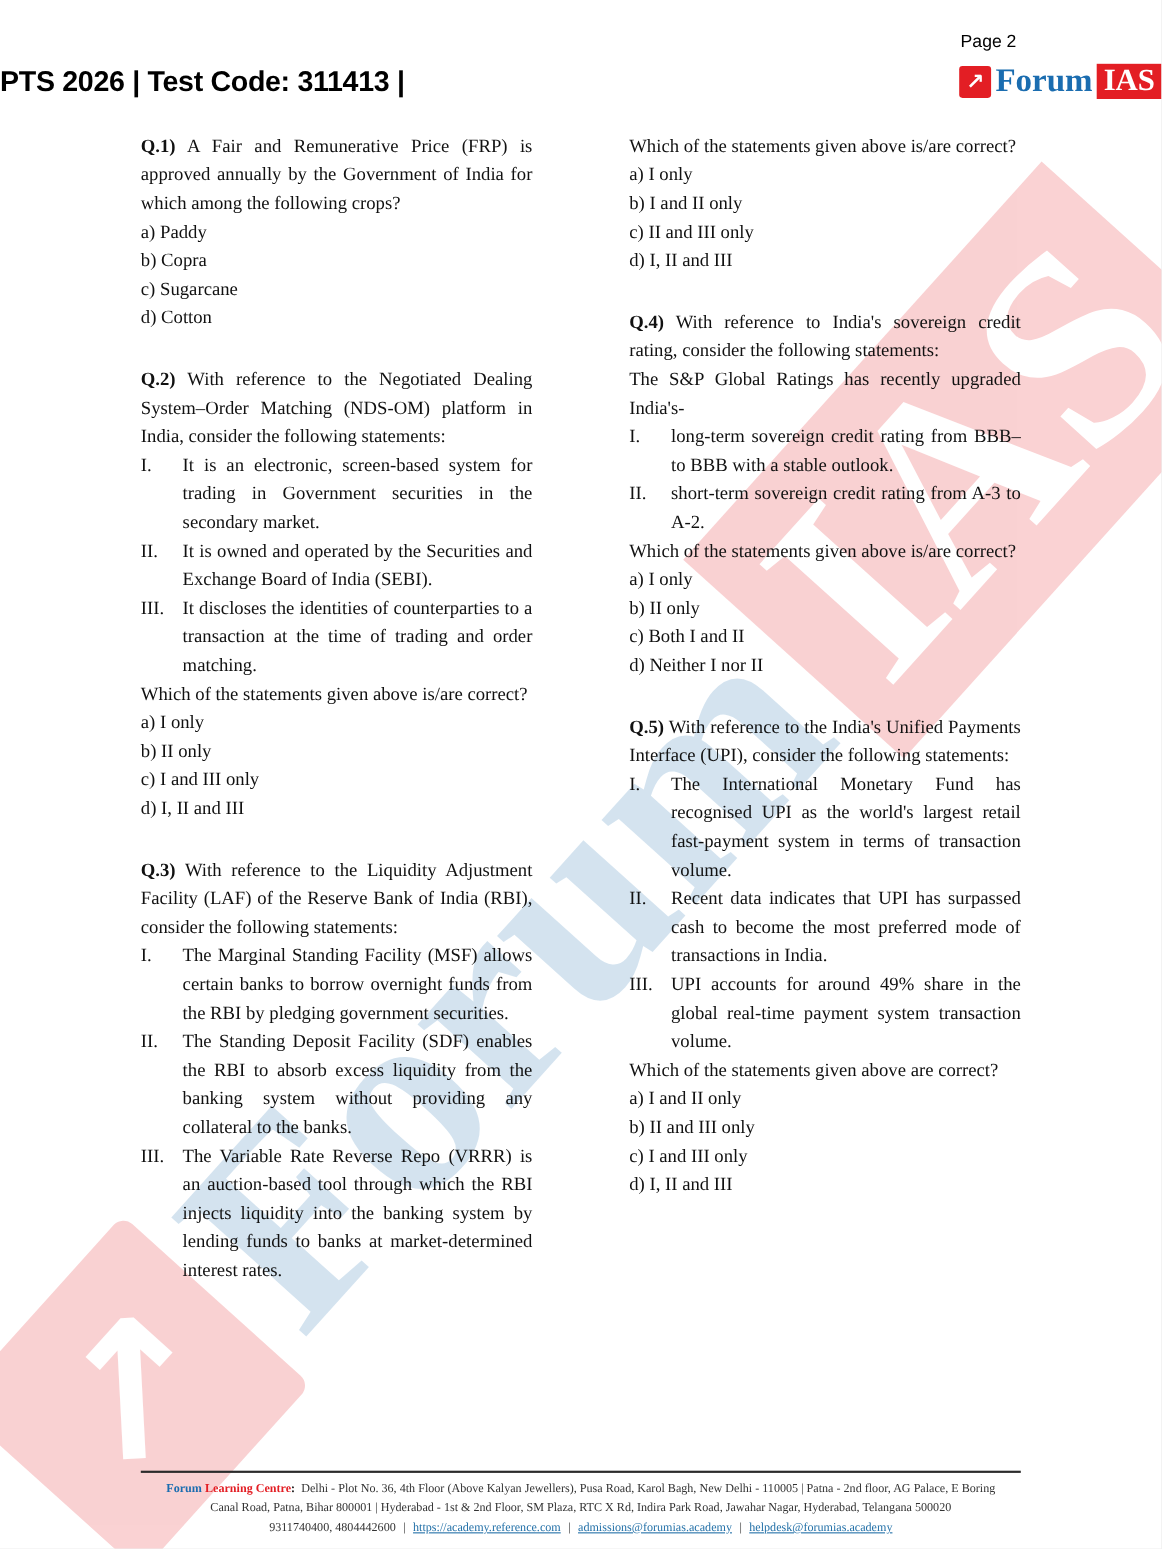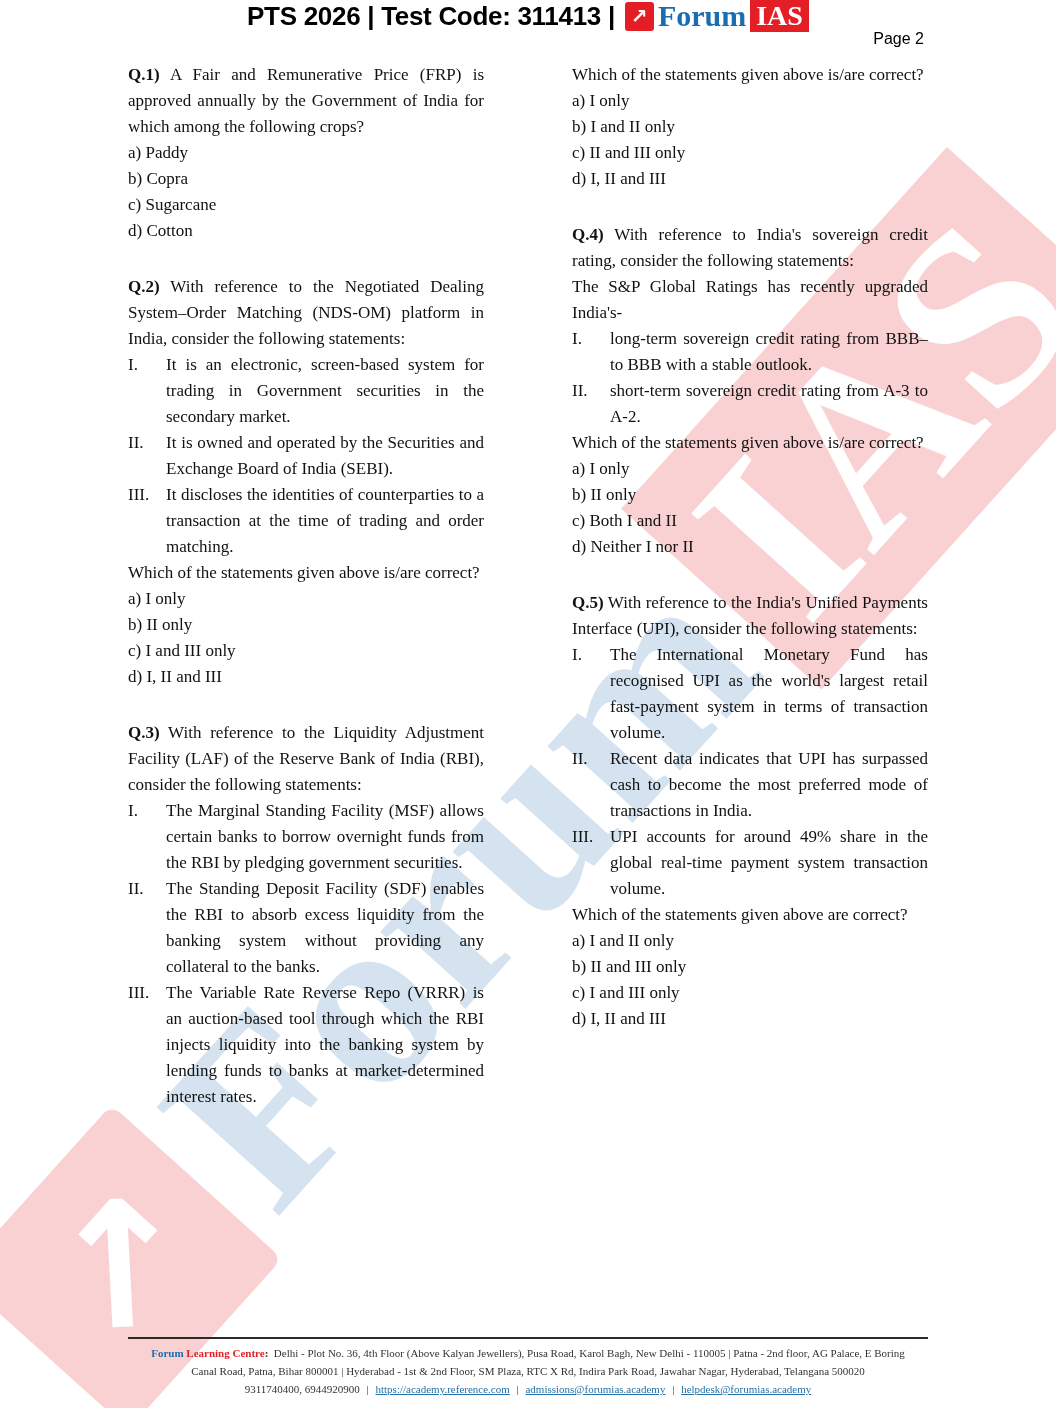--- a/index.html
+++ b/index.html
@@ -19,22 +19,22 @@
   .wm-arrow-box { width:230px; height:230px; background:#e31e24; display:flex; align-items:center; justify-content:center; border-radius:12px; }
   .wm-arrow { color:#fff; font-size:175px; font-weight:bold; font-family:"DejaVu Sans", sans-serif; line-height:1; }
   .wm-forum { font-family:"Liberation Serif", serif; font-weight:700; font-size:250px; color:#2e79b5; line-height:1; }
   .wm-ias { font-family:"Liberation Serif", serif; font-weight:700; font-size:250px; color:#fff; background:#e31e24; padding:10px 35px; line-height:1; }
   
   .page-num {
     position:absolute; top:30px; right:132px; z-index:1;
     font-family:"Liberation Sans", sans-serif; font-size:16px; color:#000;
   }
   .title-row {
-    position:relative; z-index:1; 
-    display:flex; justify-content:center; align-items:center; gap:10px;
+    position:relative; z-index:1; margin-top:58px;
+    display:flex; justify-content:space-between; align-items:center; gap:10px;
   }
   .title { font-family:"Liberation Sans", sans-serif; font-weight:700; font-size:26px; color:#000; letter-spacing:-0.3px; }
   .logo { display:inline-flex; align-items:center; gap:4px; }
   .logo-arrow-box {
     width:29px; height:29px; background:#e31e24; border-radius:3px;
     display:flex; align-items:center; justify-content:center;
   }
   .logo-arrow { color:#fff; font-size:20px; font-weight:bold; font-family:"DejaVu Sans", sans-serif; line-height:1; }
   .logo-forum { font-family:"Liberation Serif", serif; font-weight:700; font-size:30px; color:#1b6db0; line-height:1; }
   .logo-ias { font-family:"Liberation Serif", serif; font-weight:700; font-size:28px; color:#fff; background:#e31e24; padding:1px 6px 2px 6px; line-height:1.05; }
@@ -192,21 +192,21 @@
       </div>
 
     </div>
   </div>
 
   <div class="footer">
     <hr class="footer-rule">
     <div class="f-line"><span class="f-forum">Forum</span> <span class="f-centre">Learning Centre</span><span class="f-colon">:</span>&nbsp; <span>Delhi - Plot No. 36, 4th Floor (Above Kalyan Jewellers), Pusa Road, Karol Bagh, New Delhi - 110005   |  Patna - 2nd floor, AG Palace, E Boring</span></div>
     <div class="f-line">Canal Road, Patna, Bihar 800001   |  Hyderabad - 1st &amp; 2nd Floor, SM Plaza, RTC X Rd, Indira Park Road, Jawahar Nagar, Hyderabad, Telangana 500020</div>
     <div class="f-line">
-      <span>9311740400, 6944920900</span>
+      <span>9311740400, 4804442600</span>
       <span class="sep">|</span>
       <a class="f-link">https://academy.reference.com</a>
       <span class="sep">|</span>
       <a class="f-link">admissions@forumias.academy</a>
       <span class="sep">|</span>
       <a class="f-link">helpdesk@forumias.academy</a>
     </div>
   </div>
 
 </div>

